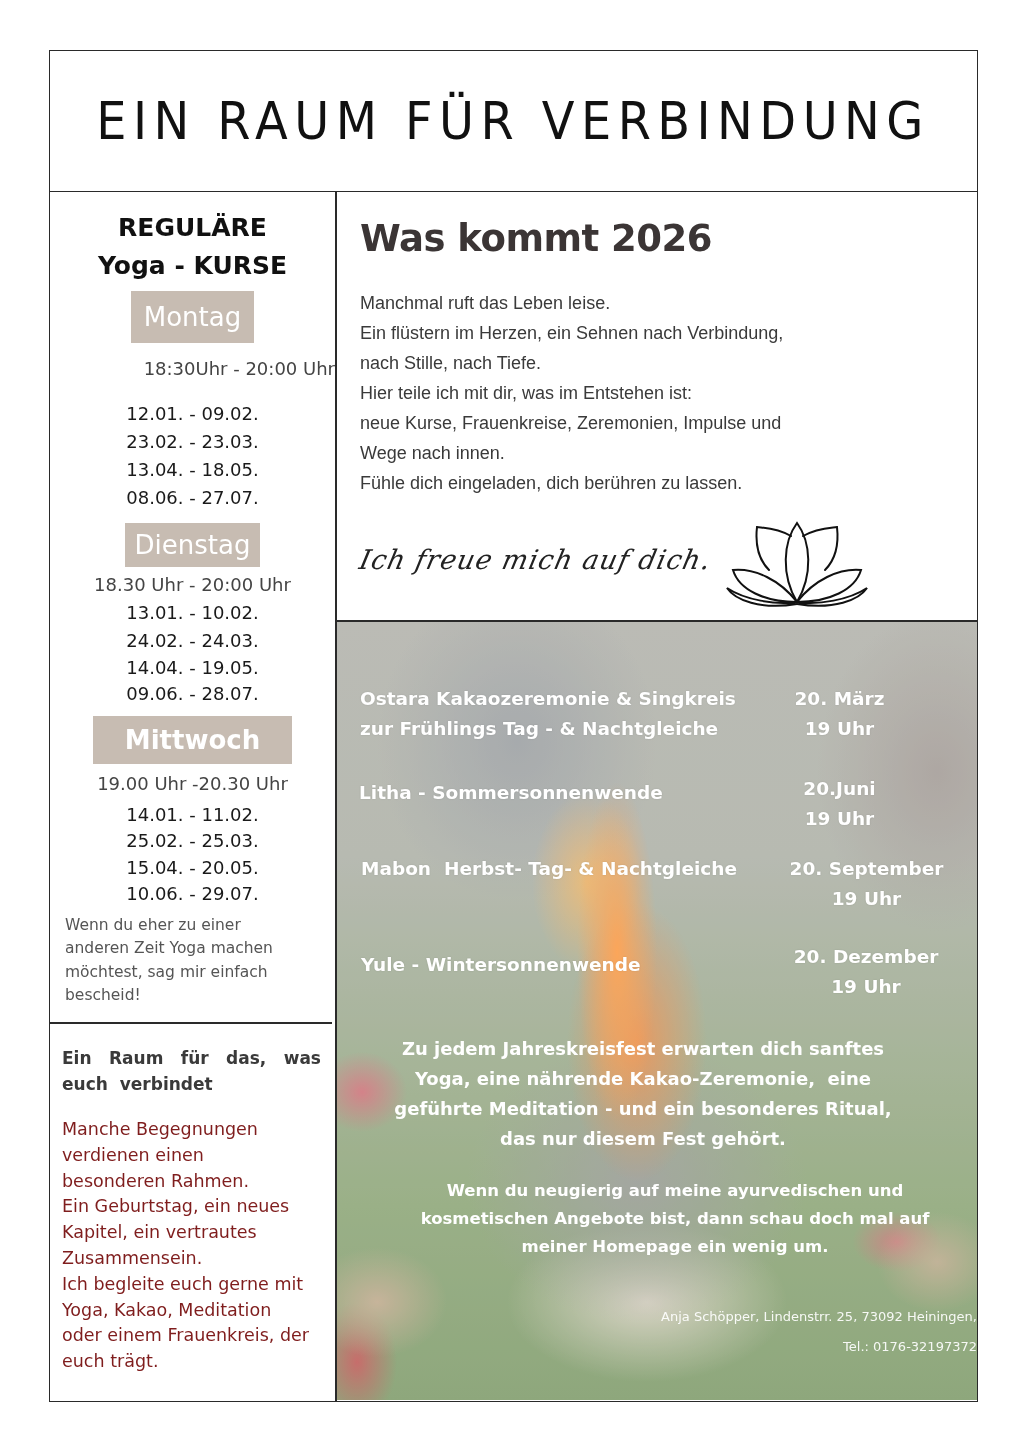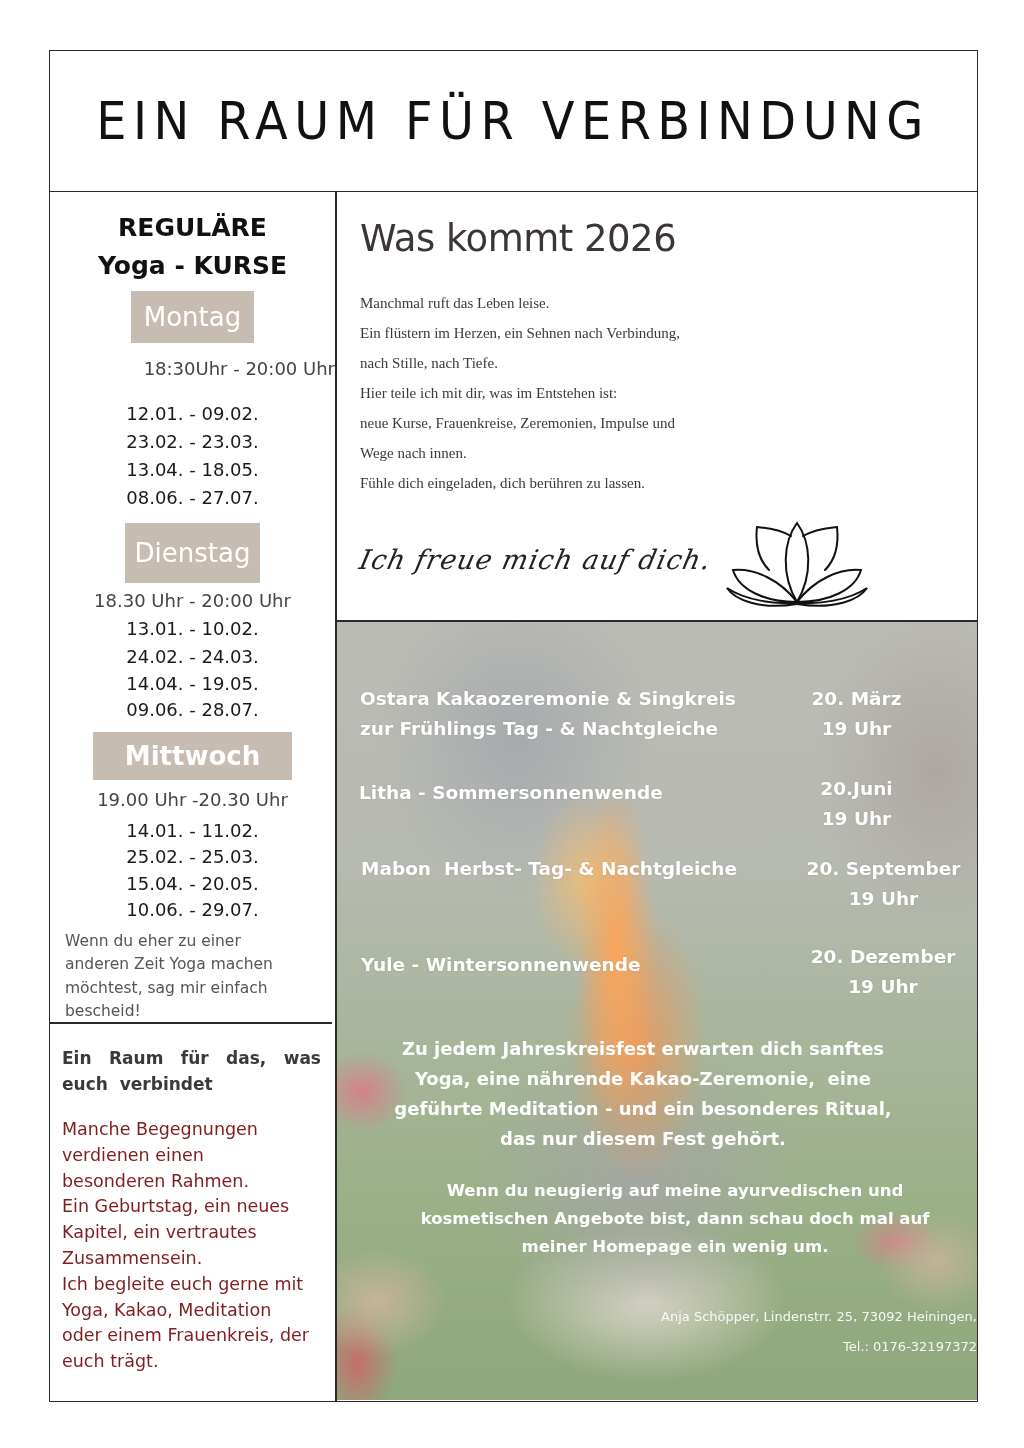--- a/index.html
+++ b/index.html
@@ -22,22 +22,22 @@
   .note { text-align: left; padding: 0 30px 0 15px; font-family: "DejaVu Sans", sans-serif; font-size: 15.5px; line-height: 23.5px; color: #555; }
 
   .hline-left { position: absolute; left: 50px; top: 1022px; width: 282px; height: 1.5px; background: #2a2a2a; }
 
   .left-bottom { position: absolute; left: 50px; top: 1025px; width: 285px; height: 375px; padding: 20px 14px 0 12px; }
   .lb-title { font-family: "DejaVu Sans", sans-serif; font-weight: bold; font-size: 17px; line-height: 26px; color: #3a3a3a; text-align: justify; word-spacing: 6px; }
   .lb-body { margin-top: 20px; font-family: "DejaVu Sans", sans-serif; font-size: 17.5px; line-height: 25.8px; color: #7f1d1d; }
 
   
   .right-top { position: absolute; left: 337px; top: 193px; width: 640px; height: 428px; padding: 24px 0 0 23px; }
-  .rt-title { font-family: "DejaVu Sans", sans-serif; font-weight: normal; font-size: 37px; color: #3b3535; letter-spacing: -0.5px; }
-  .rt-body { margin-top: 28px; font-family: Liberation Serif, serif; font-size: 15px; line-height: 30px; color: #3a3a3a; }
+  .rt-title { font-family: "DejaVu Sans", sans-serif; font-weight: bold; font-size: 37px; color: #3b3535; letter-spacing: -0.5px; }
+  .rt-body { margin-top: 28px; font-family: Liberation Sans, sans-serif; font-size: 18px; line-height: 30px; color: #3a3a3a; }
   .signature-row { position: absolute; left: 23px; top: 325px; width: 600px; height: 90px; }
   .signature { position: absolute; left: 0; top: 26px; font-family: "DejaVu Serif", serif; font-style: italic; font-size: 27px; color: #222; letter-spacing: 1px; transform: skewX(-12deg); }
   .lotus { position: absolute; left: 365px; top: 2px; width: 145px; height: 90px; }
 
   .hline-right { position: absolute; left: 335px; top: 620px; width: 643px; height: 2.5px; background: #2a2a2a; }
 
   
   .photo { position: absolute; left: 337px; top: 622px; width: 640px; height: 778px; overflow: hidden;
     background:
       radial-gradient(ellipse 40px 170px at 280px 330px, rgba(255,140,40,0.95), rgba(255,120,30,0) 100%),
@@ -52,21 +52,21 @@
       radial-gradient(ellipse 40px 60px at 20px 740px, rgba(200,50,60,0.8), rgba(200,50,60,0) 100%),
       radial-gradient(ellipse 120px 160px at 600px 150px, rgba(150,140,135,0.9), rgba(150,140,135,0) 100%),
       radial-gradient(ellipse 140px 160px at 180px 120px, rgba(140,145,150,0.9), rgba(140,145,150,0) 100%),
       linear-gradient(to bottom, #a8a8a0 0%, #a3a79c 30%, #8fa07e 55%, #7e9a66 75%, #6f8f58 100%);
   }
   .photo::after { content: ""; position: absolute; inset: 0; background: rgba(255,255,255,0.22); }
   .photo-content { position: absolute; inset: 0; z-index: 2; color: #ffffff; font-family: "DejaVu Sans", sans-serif; font-weight: bold; }
 
   .event { position: absolute; font-size: 18.5px; line-height: 30px; text-shadow: 0 0 2px rgba(0,0,0,0.12); }
   .event-name { position: absolute; left: 23px; white-space: nowrap; }
-  .event-date { position: absolute; text-align: center; white-space: nowrap; margin-left: 17px; }
+  .event-date { position: absolute; text-align: center; white-space: nowrap; }
 
   .desc { position: absolute; left: 0; width: 612px; text-align: center; font-size: 18px; line-height: 30px; }
   .desc2 { position: absolute; left: 0; width: 676px; text-align: center; font-size: 16.5px; line-height: 28px; }
   .contact { position: absolute; left: 0; width: 640px; top: 680px; text-align: right; font-weight: normal; font-size: 13px; line-height: 30px; color: rgba(255,255,255,0.92); }
 </style>
 </head>
 <body>
 
 <div class="frame"></div>
 
@@ -87,21 +87,21 @@
     <div class="time" style="margin-top:14px;text-align:right;">18:30Uhr - 20:00 Uhr</div>
     <div class="dates" style="margin-top:19px;">
       <div>12.01. - 09.02.</div>
       <div>23.02. - 23.03.</div>
       <div>13.04. - 18.05.</div>
       <div>08.06. - 27.07.</div>
     </div>
   </div>
 
   <div style="margin-top:11px;">
-    <div class="day-badge" style="padding:10px 10px;">Dienstag</div>
+    <div class="day-badge" style="padding:2px 10px;">Dienstag</div>
     <div class="time" style="margin-top:6px;">18.30 Uhr - 20:00 Uhr</div>
     <div class="dates" style="margin-top:2px; line-height:27.5px;">
       <div>13.01. - 10.02.</div>
       <div>24.02. - 24.03.</div>
       <div>14.04. - 19.05.</div>
       <div style="line-height:24px;">09.06. - 28.07.</div>
     </div>
   </div>
 
   <div style="margin-top:10px;">

